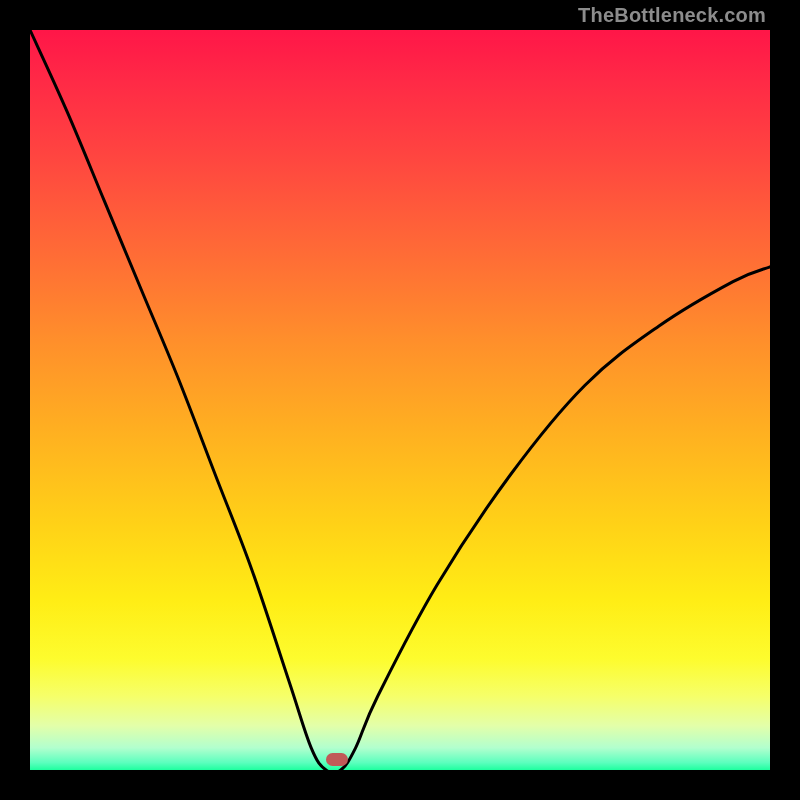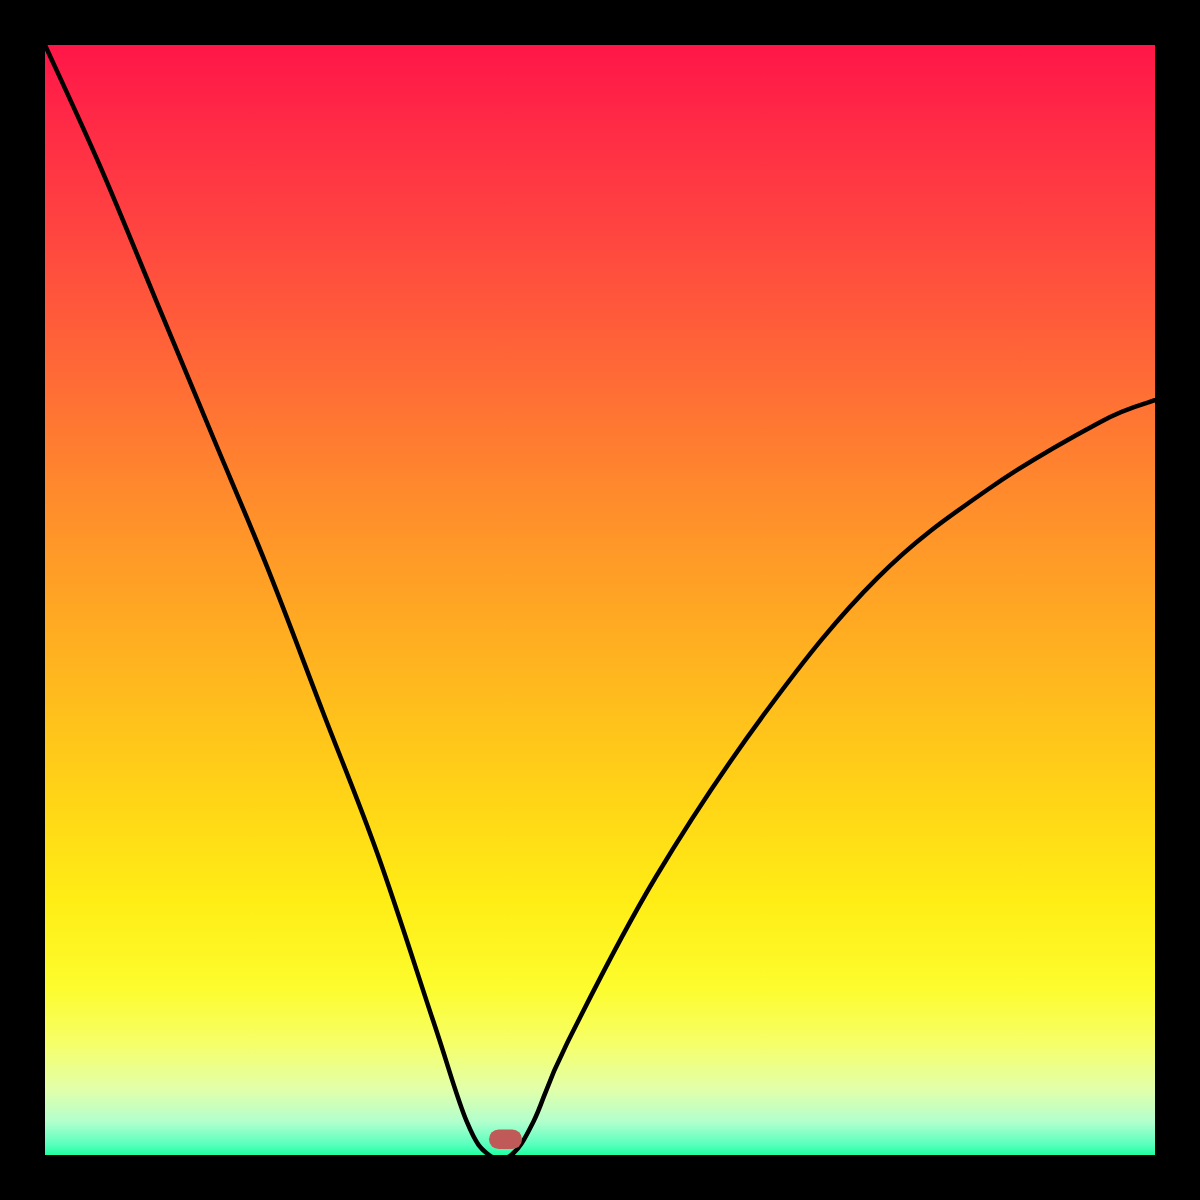--- a/index.html
+++ b/index.html
@@ -82,13 +82,14 @@
   <div class="plot-area">
     <div class="gradient"></div>
 
     <svg class="curve" viewBox="0 0 740 740" preserveAspectRatio="none">
       <path d="M 0.0 0.0 C 6.7 14.7, 23.7 50.8, 37.0 81.4 C 50.3 112.0, 60.7 138.2, 74.0 170.2 C 87.3 202.2, 97.7 227.0, 111.0 259.0 C 124.3 291.0, 134.7 314.5, 148.0 347.8 C 161.3 381.1, 171.7 409.4, 185.0 444.0 C 198.3 478.6, 208.7 502.9, 222.0 540.2 C 235.3 577.5, 248.3 619.2, 259.0 651.2 C 269.7 683.2, 274.5 701.8, 281.2 717.8 C 287.9 733.8, 290.7 736.0, 296.0 740.0 C 301.3 744.0, 305.5 744.0, 310.8 740.0 C 316.1 736.0, 318.9 731.1, 325.6 717.8 C 332.3 704.5, 333.1 695.3, 347.8 666.0 C 362.5 636.7, 383.0 595.0, 407.0 555.0 C 431.0 515.0, 454.4 480.0, 481.0 444.0 C 507.6 408.0, 528.4 381.8, 555.0 355.2 C 581.6 328.6, 602.4 314.6, 629.0 296.0 C 655.6 277.4, 683.0 262.3, 703.0 251.6 C 723.0 240.9, 733.3 239.5, 740.0 236.8" fill="none" stroke="#000000" stroke-width="3" stroke-linecap="round" stroke-linejoin="round"></path>
     </svg>
 
     <div class="marker" style="left: 296px; top: 723px;"></div>
   </div>
 
+  <div class="watermark">TheBottleneck.com</div>
 </div>
 
 </body></html>

